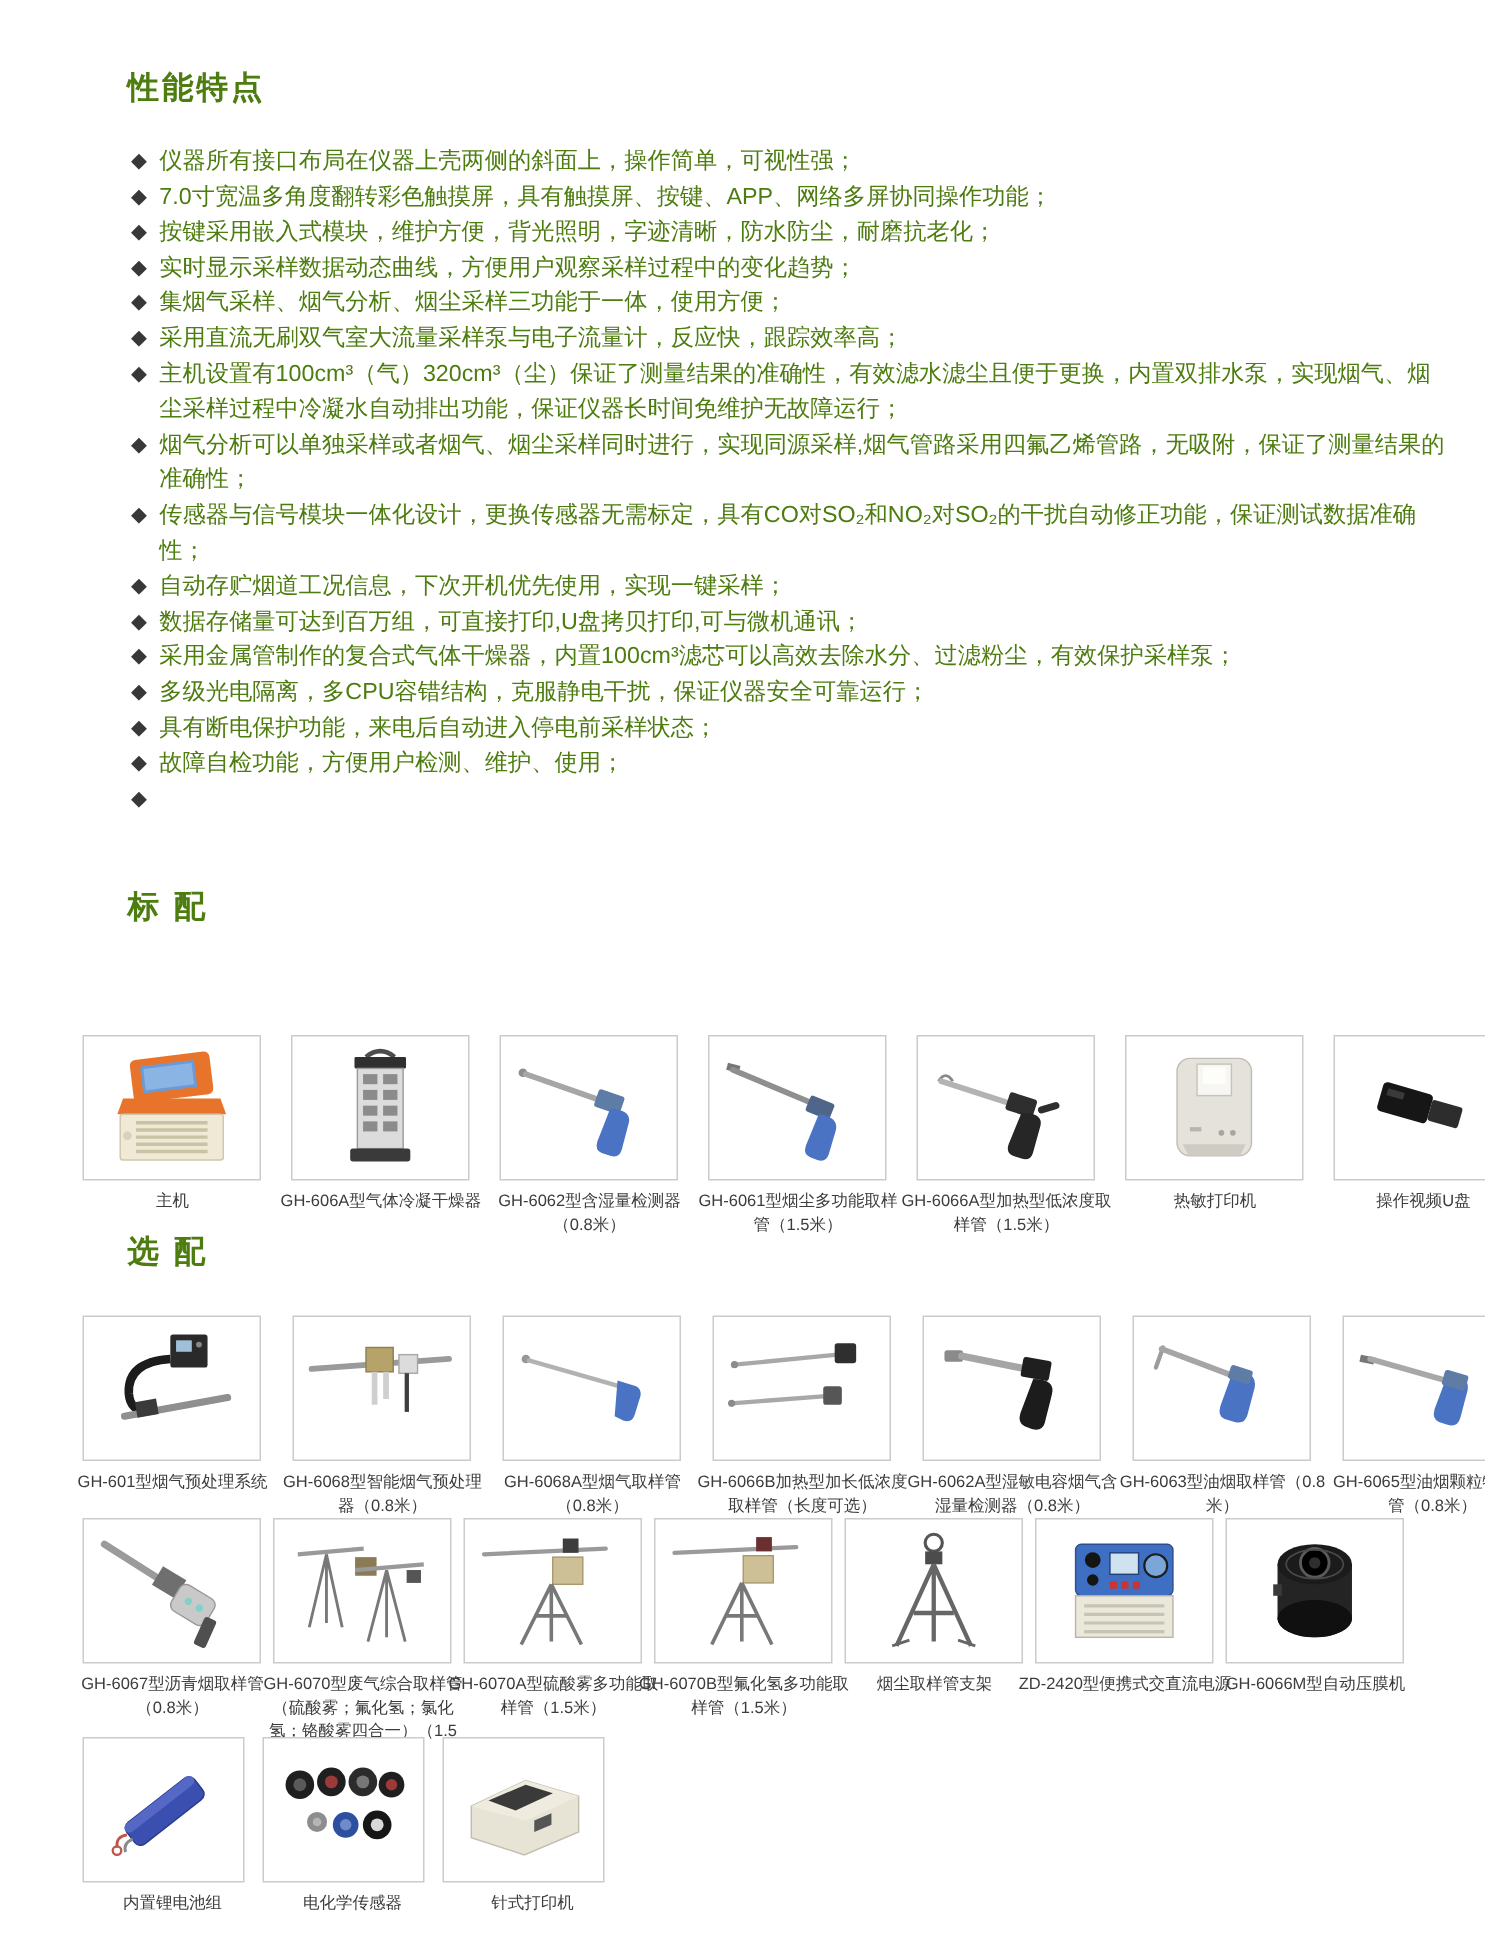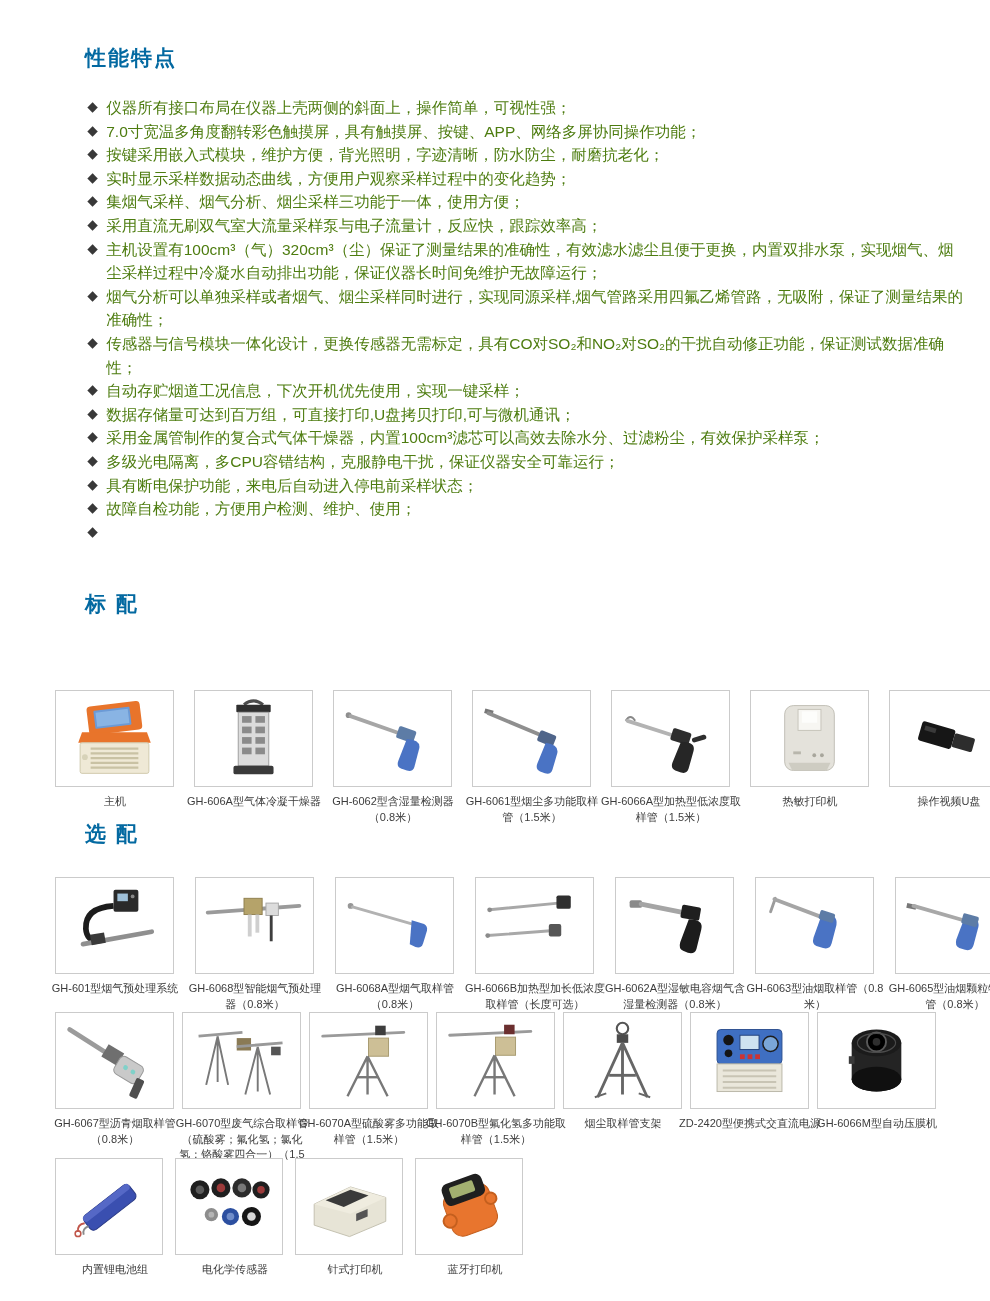--- a/index.html
+++ b/index.html
@@ -1,21 +1,21 @@
 <!DOCTYPE html>
 <html><head>
 <meta charset="utf-8">
 <style>
   html,body{margin:0;padding:0;background:#ffffff;}
   body{width:990px;height:1301px;position:relative;overflow:hidden;
        font-family:"Liberation Sans","DejaVu Sans",sans-serif;color:#3c3c3c;}
   .page{position:absolute;inset:0;background:#fff;}
 
   .sec-title{position:absolute;left:85px;margin:0;font-size:21px;font-weight:bold;
-             color:#0369a1;letter-spacing:2px;}
+             color:#4d7c0f;letter-spacing:2px;}
   #features-title{top:44px;}
   #standard-title{top:590px;}
   #optional-title{top:820px;}
 
   #feature-list{position:absolute;left:88px;top:96px;width:876px;list-style:none;
                 margin:0;padding:0;}
   .feature{display:flex;align-items:flex-start;margin:0;}
   .feature .diamond{flex:0 0 auto;font-size:12px;line-height:23.6px;color:#383838;
                     margin-right:9px;transform:scale(1.15);}
   .feature .ftext{font-size:15.5px;line-height:23.6px;color:#4d7c0f;}
@@ -473,28 +473,14 @@
           <svg viewBox="0 0 110 90">
             <path d="M18 42 L56 24 L93 35 L93 60 L55 76 L18 64 Z" fill="#e7e4d6" stroke="#c2bfae"></path>
             <path d="M18 42 L56 24 L93 35 L56 52 Z" fill="#efecdf"></path>
             <path d="M30 38 L56 27 L75 33 L49 45 Z" fill="#3a3a3a"></path>
             <path d="M62 52 L74 47 L74 55 L62 60 Z" fill="#555"></path>
           </svg>
         </div>
     <div class="plabel">针式打印机</div>
   </div>
 
-  <div class="cell">
-    <div class="imgbox">
-          <svg viewBox="0 0 110 90">
-            <g transform="rotate(-20 55 45)">
-              <rect x="30" y="24" width="50" height="48" rx="12" fill="#e8752e" stroke="#c45f1e"></rect>
-              <rect x="33" y="14" width="44" height="24" rx="7" fill="#1f1f1f"></rect>
-              <rect x="41" y="19" width="26" height="12" rx="2" fill="#a3b070"></rect>
-              <circle cx="31" cy="52" r="7" fill="#e8752e" stroke="#c45f1e" stroke-width="2"></circle>
-              <circle cx="79" cy="44" r="6" fill="#e8752e" stroke="#c45f1e" stroke-width="2"></circle>
-            </g>
-          </svg>
-        </div>
-    <div class="plabel">蓝牙打印机</div>
-  </div>
 </div>
 </div>
 
 </body></html>

